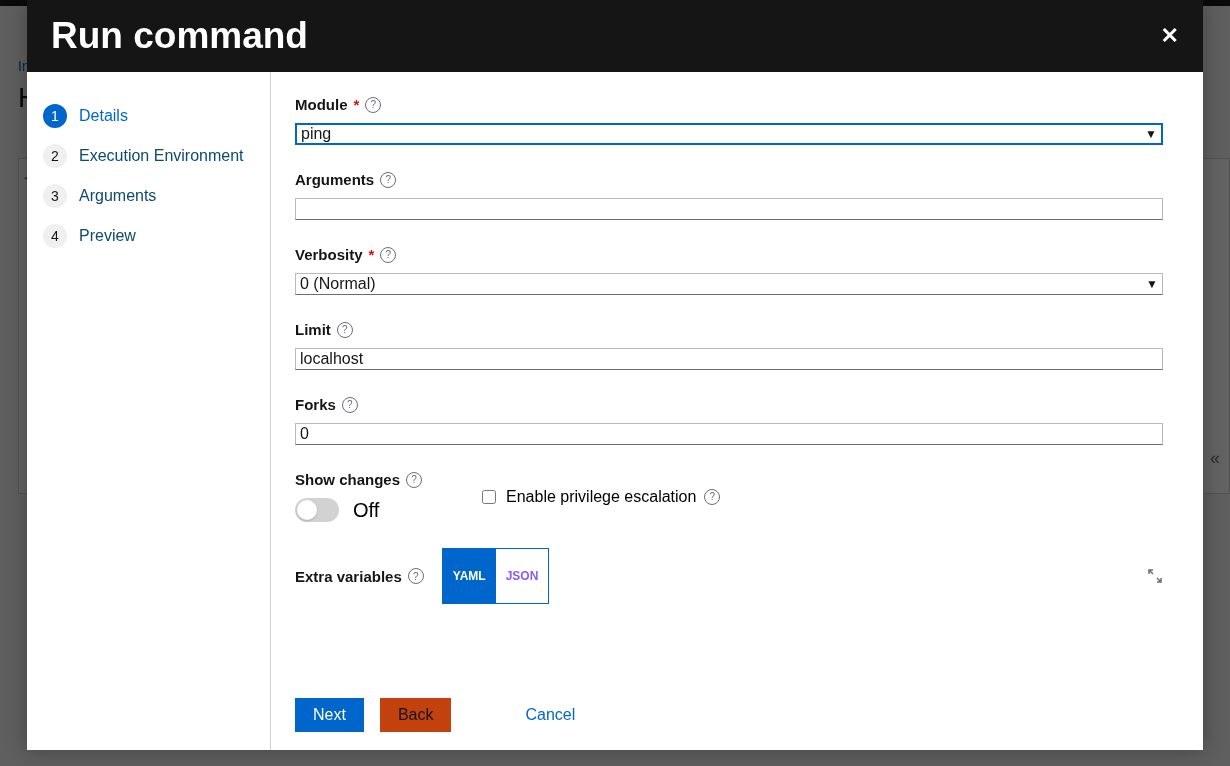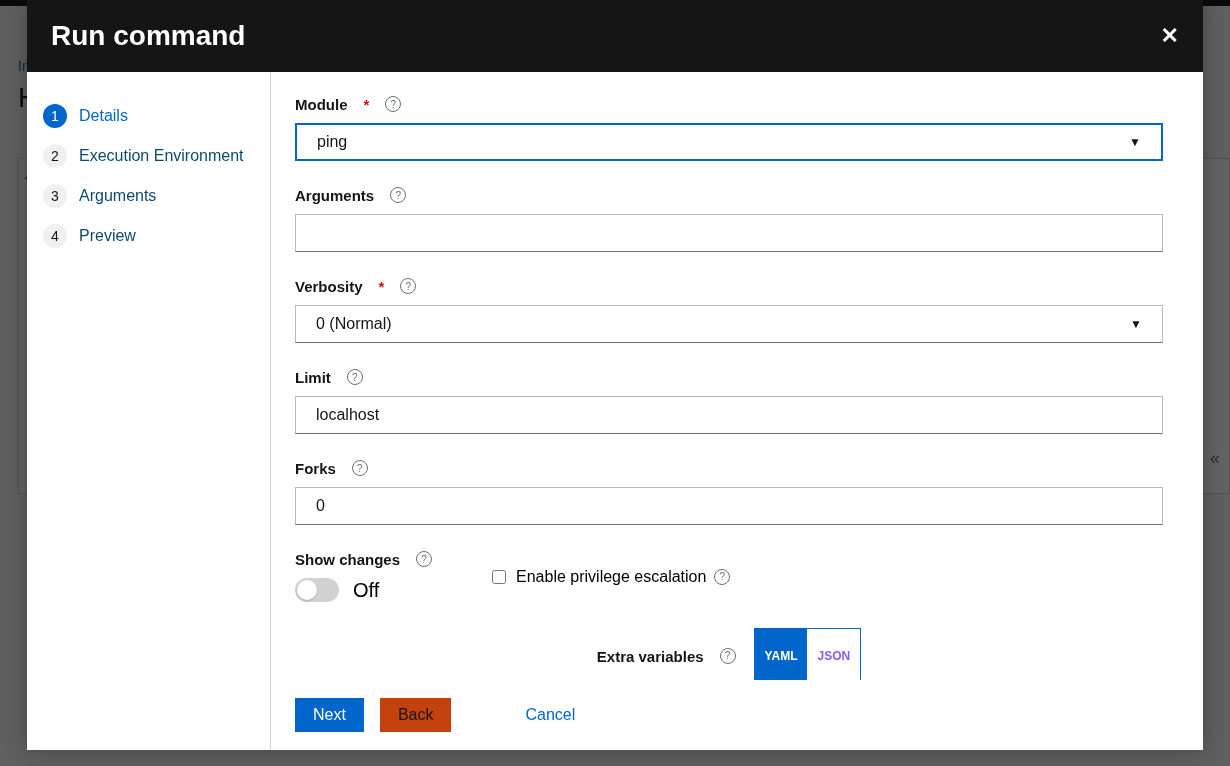--- a/index.html
+++ b/index.html
@@ -87,21 +87,21 @@
   .modal-header {
     background: #151515;
     color: #fff;
     padding: 20px 24px;
     display: flex;
     justify-content: space-between;
     align-items: center;
     height: 72px;
   }
   .modal-title {
-    font-size: 28px;
+    font-size: 37px;
     font-weight: 600;
   }
   .close-btn {
     color: #fff;
     font-size: 22px;
     cursor: pointer;
     background: none;
     border: none;
     font-weight: bold;
   }
@@ -151,45 +151,46 @@
     flex: 1;
     overflow-y: auto;
     padding: 24px 40px 24px 24px;
   }
   .form-scroll::-webkit-scrollbar { width: 14px; }
   .form-scroll::-webkit-scrollbar-thumb { background: #c1c1c1; border-radius: 7px; border: 3px solid #fff; }
   .form-scroll::-webkit-scrollbar-track { background: #f1f1f1; }
   .form-group { margin-bottom: 26px; }
   .form-label {
     display: flex;
-    gap: 16px;
+    align-items: center;
+    gap: 6px;
     font-size: 15px;
     font-weight: 600;
     color: #151515;
     margin-bottom: 10px;
   }
   .req { color: #c9190b; }
   .help-ico {
     width: 16px; height: 16px;
     border: 1px solid #6a6e73;
     border-radius: 50%;
     display: inline-flex; align-items: center; justify-content: center;
     font-size: 10px; color: #6a6e73;
     font-weight: normal;
   }
   .form-control, .form-select {
     width: 100%;
-    padding: 8px 20px;
+    padding: 8px 4px;
     font-size: 16px;
     border: 1px solid #b8bbbe;
     border-bottom: 1px solid #6a6e73;
     background: #fff;
     color: #151515;
     font-family: inherit;
-    height: 38px;
+    height: 22px;
   }
   .form-select {
     display: flex;
     justify-content: space-between;
     align-items: center;
     cursor: pointer;
   }
   .form-select.focused {
     border: 2px solid #0066cc;
   }
@@ -222,21 +223,21 @@
     box-shadow: 0 1px 2px rgba(0,0,0,0.2);
   }
   .toggle-text { font-size: 20px; }
   .checkbox-row {
     display: flex; align-items: center; gap: 10px;
   }
   .checkbox-row input { width: 14px; height: 14px; }
   .checkbox-row label { font-size: 16px; display:flex; align-items:center; gap:8px;}
   
   .var-header {
-    display: flex; align-items: center; justify-content: space-between; flex-direction: column;
+    display: flex; align-items: center; justify-content: space-between;
   }
   .var-left { display: flex; align-items: center; gap: 18px; }
   .seg-toggle {
     display: flex; border: 1px solid #0066cc;
     font-size: 12px; font-weight: 600;
   }
   .seg-btn {
     padding: 20px 10px; cursor: pointer;
   }
   .seg-btn.active { background: #0066cc; color: #fff; }

